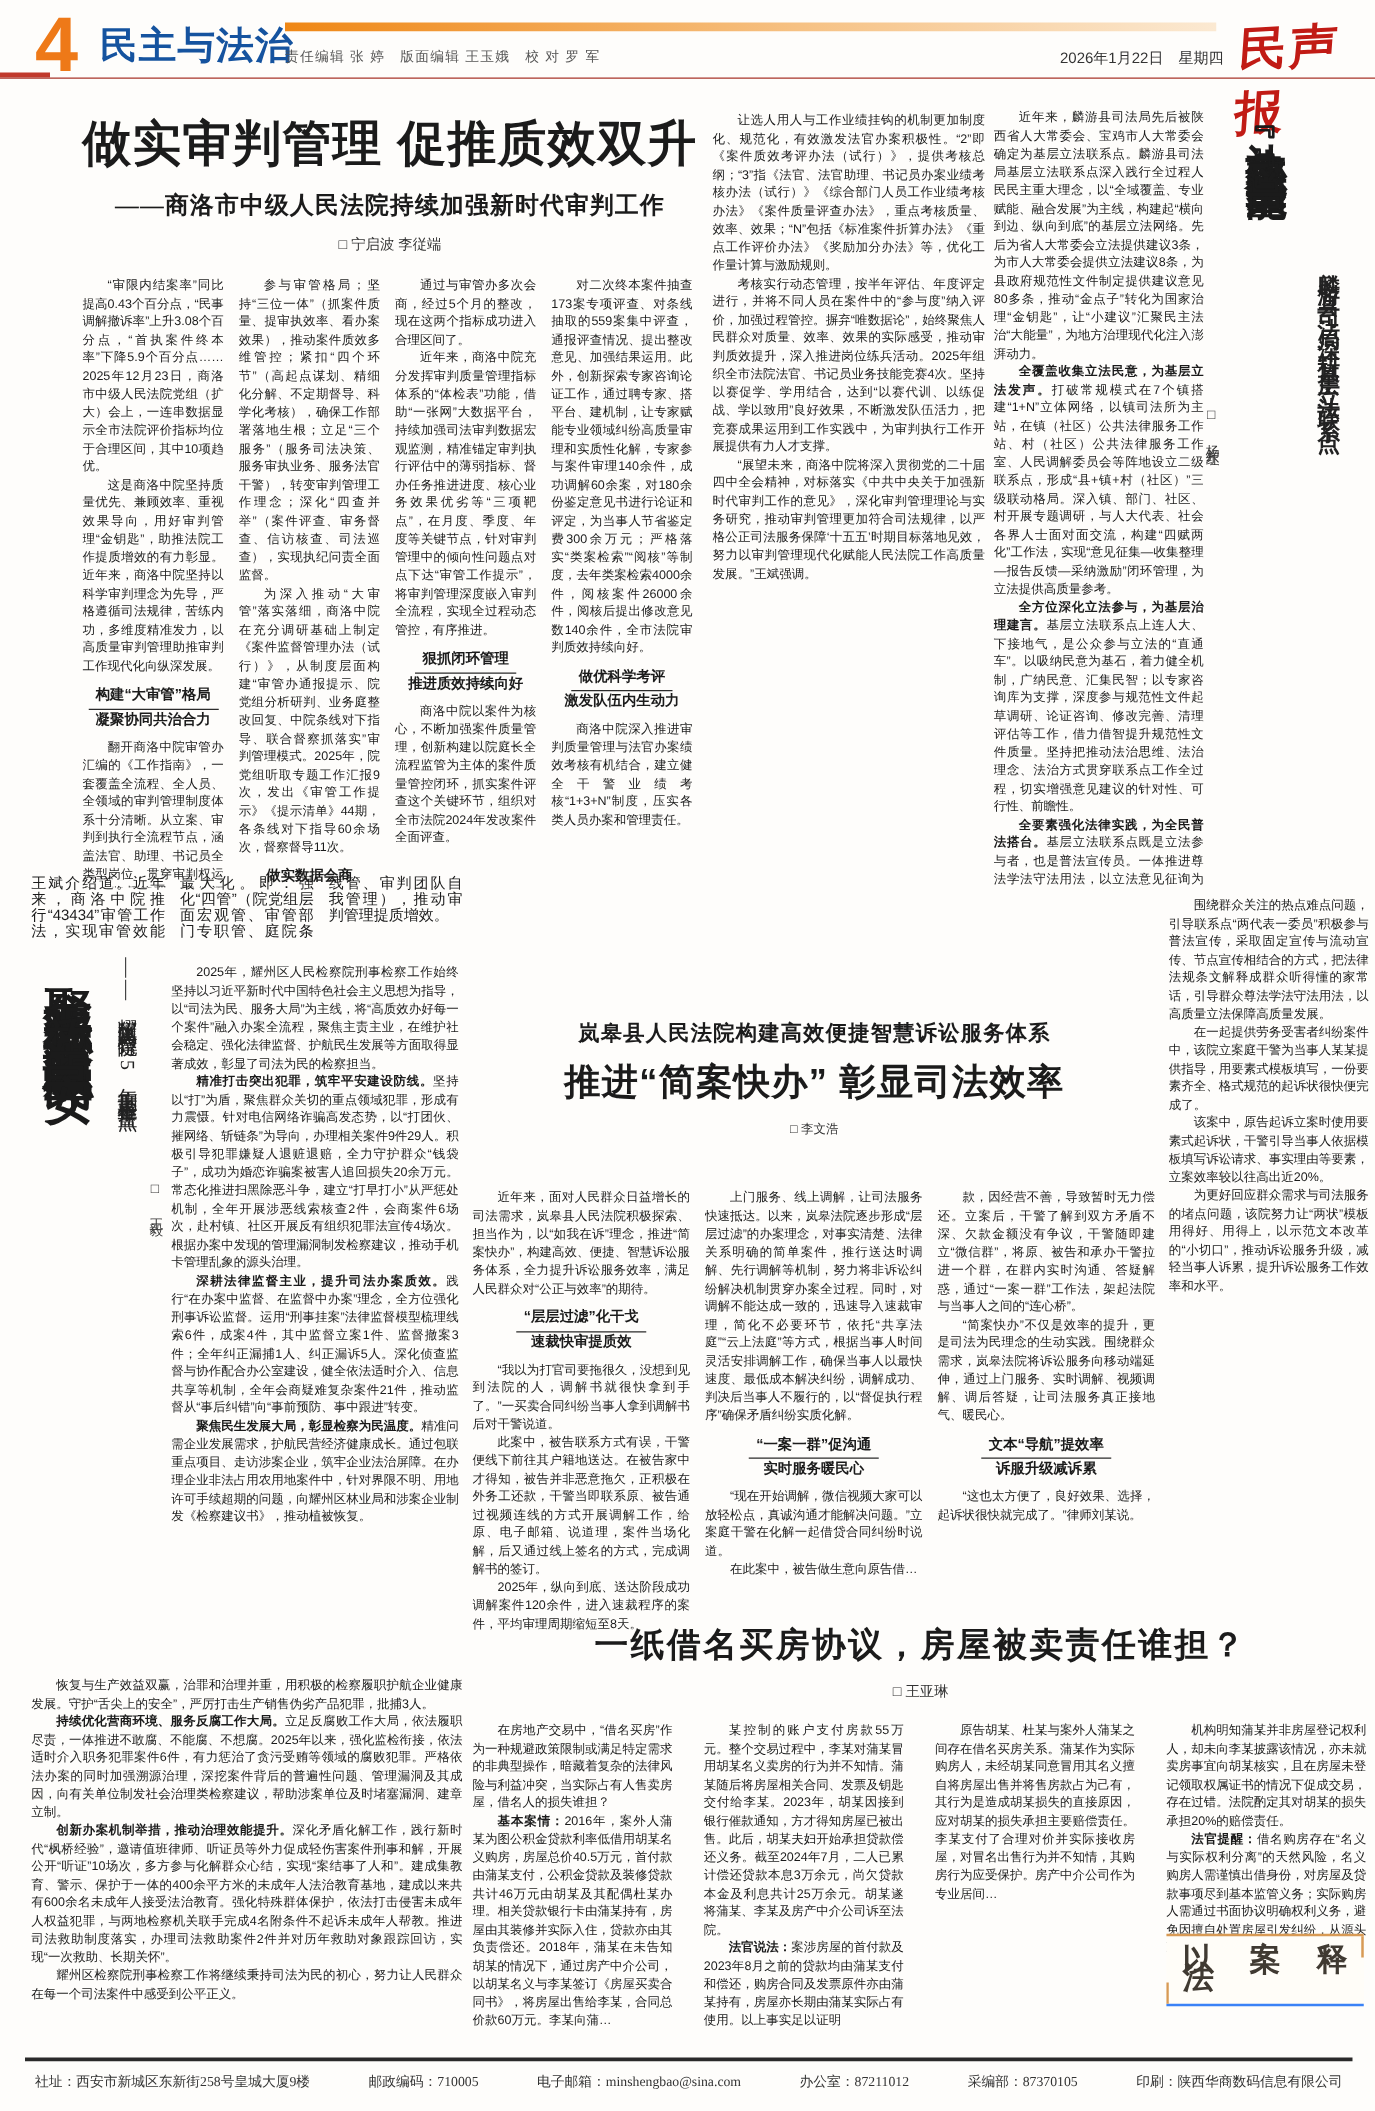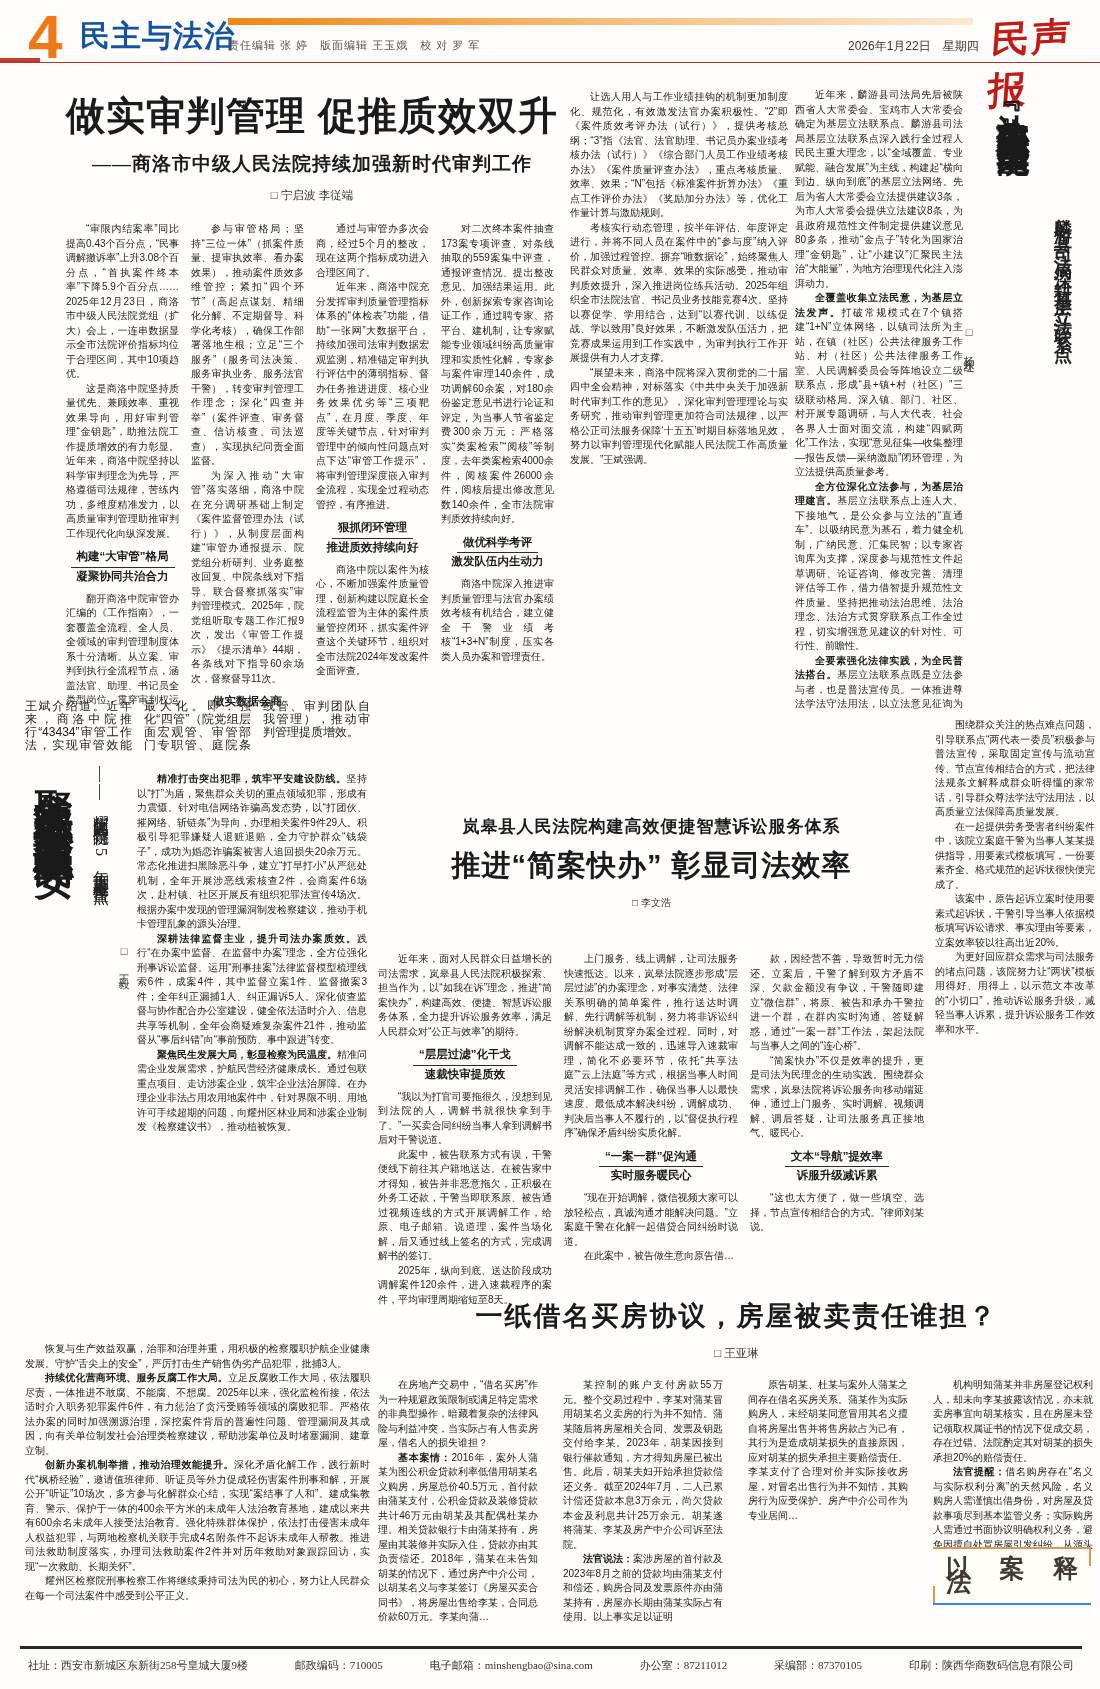--- a/index.html
+++ b/index.html
@@ -158,20 +158,21 @@
   </section>
 
   <div class="ma-tail">
       <p>王斌介绍道。近年来，商洛中院推行“43434”审管工作法，实现审管效能最大化。即：强化“四管”（院党组层面宏观管、审管部门专职管、庭院条线管、审判团队自我管理），推动审判管理提质增效。</p>
     </div>
 
   <div class="y-title">聚焦主业强质效 忠诚履职守民安</div>
   <div class="y-kick">——耀州区人民检察院2025年度刑事检察工作盘点</div>
   <div class="y-byline">□ 王毅</div>
   <div class="col y-colA">
+      <p>2025年，耀州区人民检察院刑事检察工作始终坚持以习近平新时代中国特色社会主义思想为指导，以“司法为民、服务大局”为主线，将“高质效办好每一个案件”融入办案全流程，聚焦主责主业，在维护社会稳定、强化法律监督、护航民生发展等方面取得显著成效，彰显了司法为民的检察担当。</p>
       <p><b>精准打击突出犯罪，筑牢平安建设防线。</b>坚持以“打”为盾，聚焦群众关切的重点领域犯罪，形成有力震慑。针对电信网络诈骗高发态势，以“打团伙、摧网络、斩链条”为导向，办理相关案件9件29人。积极引导犯罪嫌疑人退赃退赔，全力守护群众“钱袋子”，成功为婚恋诈骗案被害人追回损失20余万元。常态化推进扫黑除恶斗争，建立“打早打小”从严惩处机制，全年开展涉恶线索核查2件，会商案件6场次，赴村镇、社区开展反有组织犯罪法宣传4场次。根据办案中发现的管理漏洞制发检察建议，推动手机卡管理乱象的源头治理。</p>
       <p><b>深耕法律监督主业，提升司法办案质效。</b>践行“在办案中监督、在监督中办案”理念，全方位强化刑事诉讼监督。运用“刑事挂案”法律监督模型梳理线索6件，成案4件，其中监督立案1件、监督撤案3件；全年纠正漏捕1人、纠正漏诉5人。深化侦查监督与协作配合办公室建设，健全依法适时介入、信息共享等机制，全年会商疑难复杂案件21件，推动监督从“事后纠错”向“事前预防、事中跟进”转变。</p>
       <p><b>聚焦民生发展大局，彰显检察为民温度。</b>精准问需企业发展需求，护航民营经济健康成长。通过包联重点项目、走访涉案企业，筑牢企业法治屏障。在办理企业非法占用农用地案件中，针对界限不明、用地许可手续超期的问题，向耀州区林业局和涉案企业制发《检察建议书》，推动植被恢复。</p>
     </div>
   <div class="col y-wide">
       <p>恢复与生产效益双赢，治罪和治理并重，用积极的检察履职护航企业健康发展。守护“舌尖上的安全”，严厉打击生产销售伪劣产品犯罪，批捕3人。</p>
       <p><b>持续优化营商环境、服务反腐工作大局。</b>立足反腐败工作大局，依法履职尽责，一体推进不敢腐、不能腐、不想腐。2025年以来，强化监检衔接，依法适时介入职务犯罪案件6件，有力惩治了贪污受贿等领域的腐败犯罪。严格依法办案的同时加强溯源治理，深挖案件背后的普遍性问题、管理漏洞及其成因，向有关单位制发社会治理类检察建议，帮助涉案单位及时堵塞漏洞、建章立制。</p>
       <p><b>创新办案机制举措，推动治理效能提升。</b>深化矛盾化解工作，践行新时代“枫桥经验”，邀请值班律师、听证员等外力促成轻伤害案件刑事和解，开展公开“听证”10场次，多方参与化解群众心结，实现“案结事了人和”。建成集教育、警示、保护于一体的400余平方米的未成年人法治教育基地，建成以来共有600余名未成年人接受法治教育。强化特殊群体保护，依法打击侵害未成年人权益犯罪，与两地检察机关联手完成4名附条件不起诉未成年人帮教。推进司法救助制度落实，办理司法救助案件2件并对历年救助对象跟踪回访，实现“一次救助、长期关怀”。</p>
       <p>耀州区检察院刑事检察工作将继续秉持司法为民的初心，努力让人民群众在每一个司法案件中感受到公平正义。</p>
     </div>
@@ -200,21 +201,21 @@
           <p>“现在开始调解，微信视频大家可以放轻松点，真诚沟通才能解决问题。”立案庭干警在化解一起借贷合同纠纷时说道。</p>
           <p>在此案中，被告做生意向原告借…</p>
         </div>
       <div class="col">
           <p>款，因经营不善，导致暂时无力偿还。立案后，干警了解到双方矛盾不深、欠款金额没有争议，干警随即建立“微信群”，将原、被告和承办干警拉进一个群，在群内实时沟通、答疑解惑，通过“一案一群”工作法，架起法院与当事人之间的“连心桥”。</p>
           <p>“简案快办”不仅是效率的提升，更是司法为民理念的生动实践。围绕群众需求，岚皋法院将诉讼服务向移动端延伸，通过上门服务、实时调解、视频调解、调后答疑，让司法服务真正接地气、暖民心。</p>
           <div class="subhead">
             <div class="sl"><span class="sl-u">文本“导航”提效率</span></div>
             <div class="sl"><span>诉服升级减诉累</span></div>
           </div>
-          <p>“这也太方便了，做一些填空、选择，节点宣传相结合的方式。”律师刘某说。</p>
+          <p>“这也太方便了，良好效果、选择，起诉状很快就完成了。”律师刘某说。</p>
         </div>
     </div>
   </section>
 
   <div class="col strip">
       <p>围绕群众关注的热点难点问题，引导联系点“两代表一委员”积极参与普法宣传，采取固定宣传与流动宣传、节点宣传相结合的方式，把法律法规条文解释成群众听得懂的家常话，引导群众尊法学法守法用法，以高质量立法保障高质量发展。</p>
       <p>在一起提供劳务受害者纠纷案件中，该院立案庭干警为当事人某某提供指导，用要素式模板填写，一份要素齐全、格式规范的起诉状很快便完成了。</p>
       <p>该案中，原告起诉立案时使用要素式起诉状，干警引导当事人依据模板填写诉讼请求、事实理由等要素，立案效率较以往高出近20%。</p>
       <p>为更好回应群众需求与司法服务的堵点问题，该院努力让“两状”模板用得好、用得上，以示范文本改革的“小切口”，推动诉讼服务升级，减轻当事人诉累，提升诉讼服务工作效率和水平。</p>
     </div>

